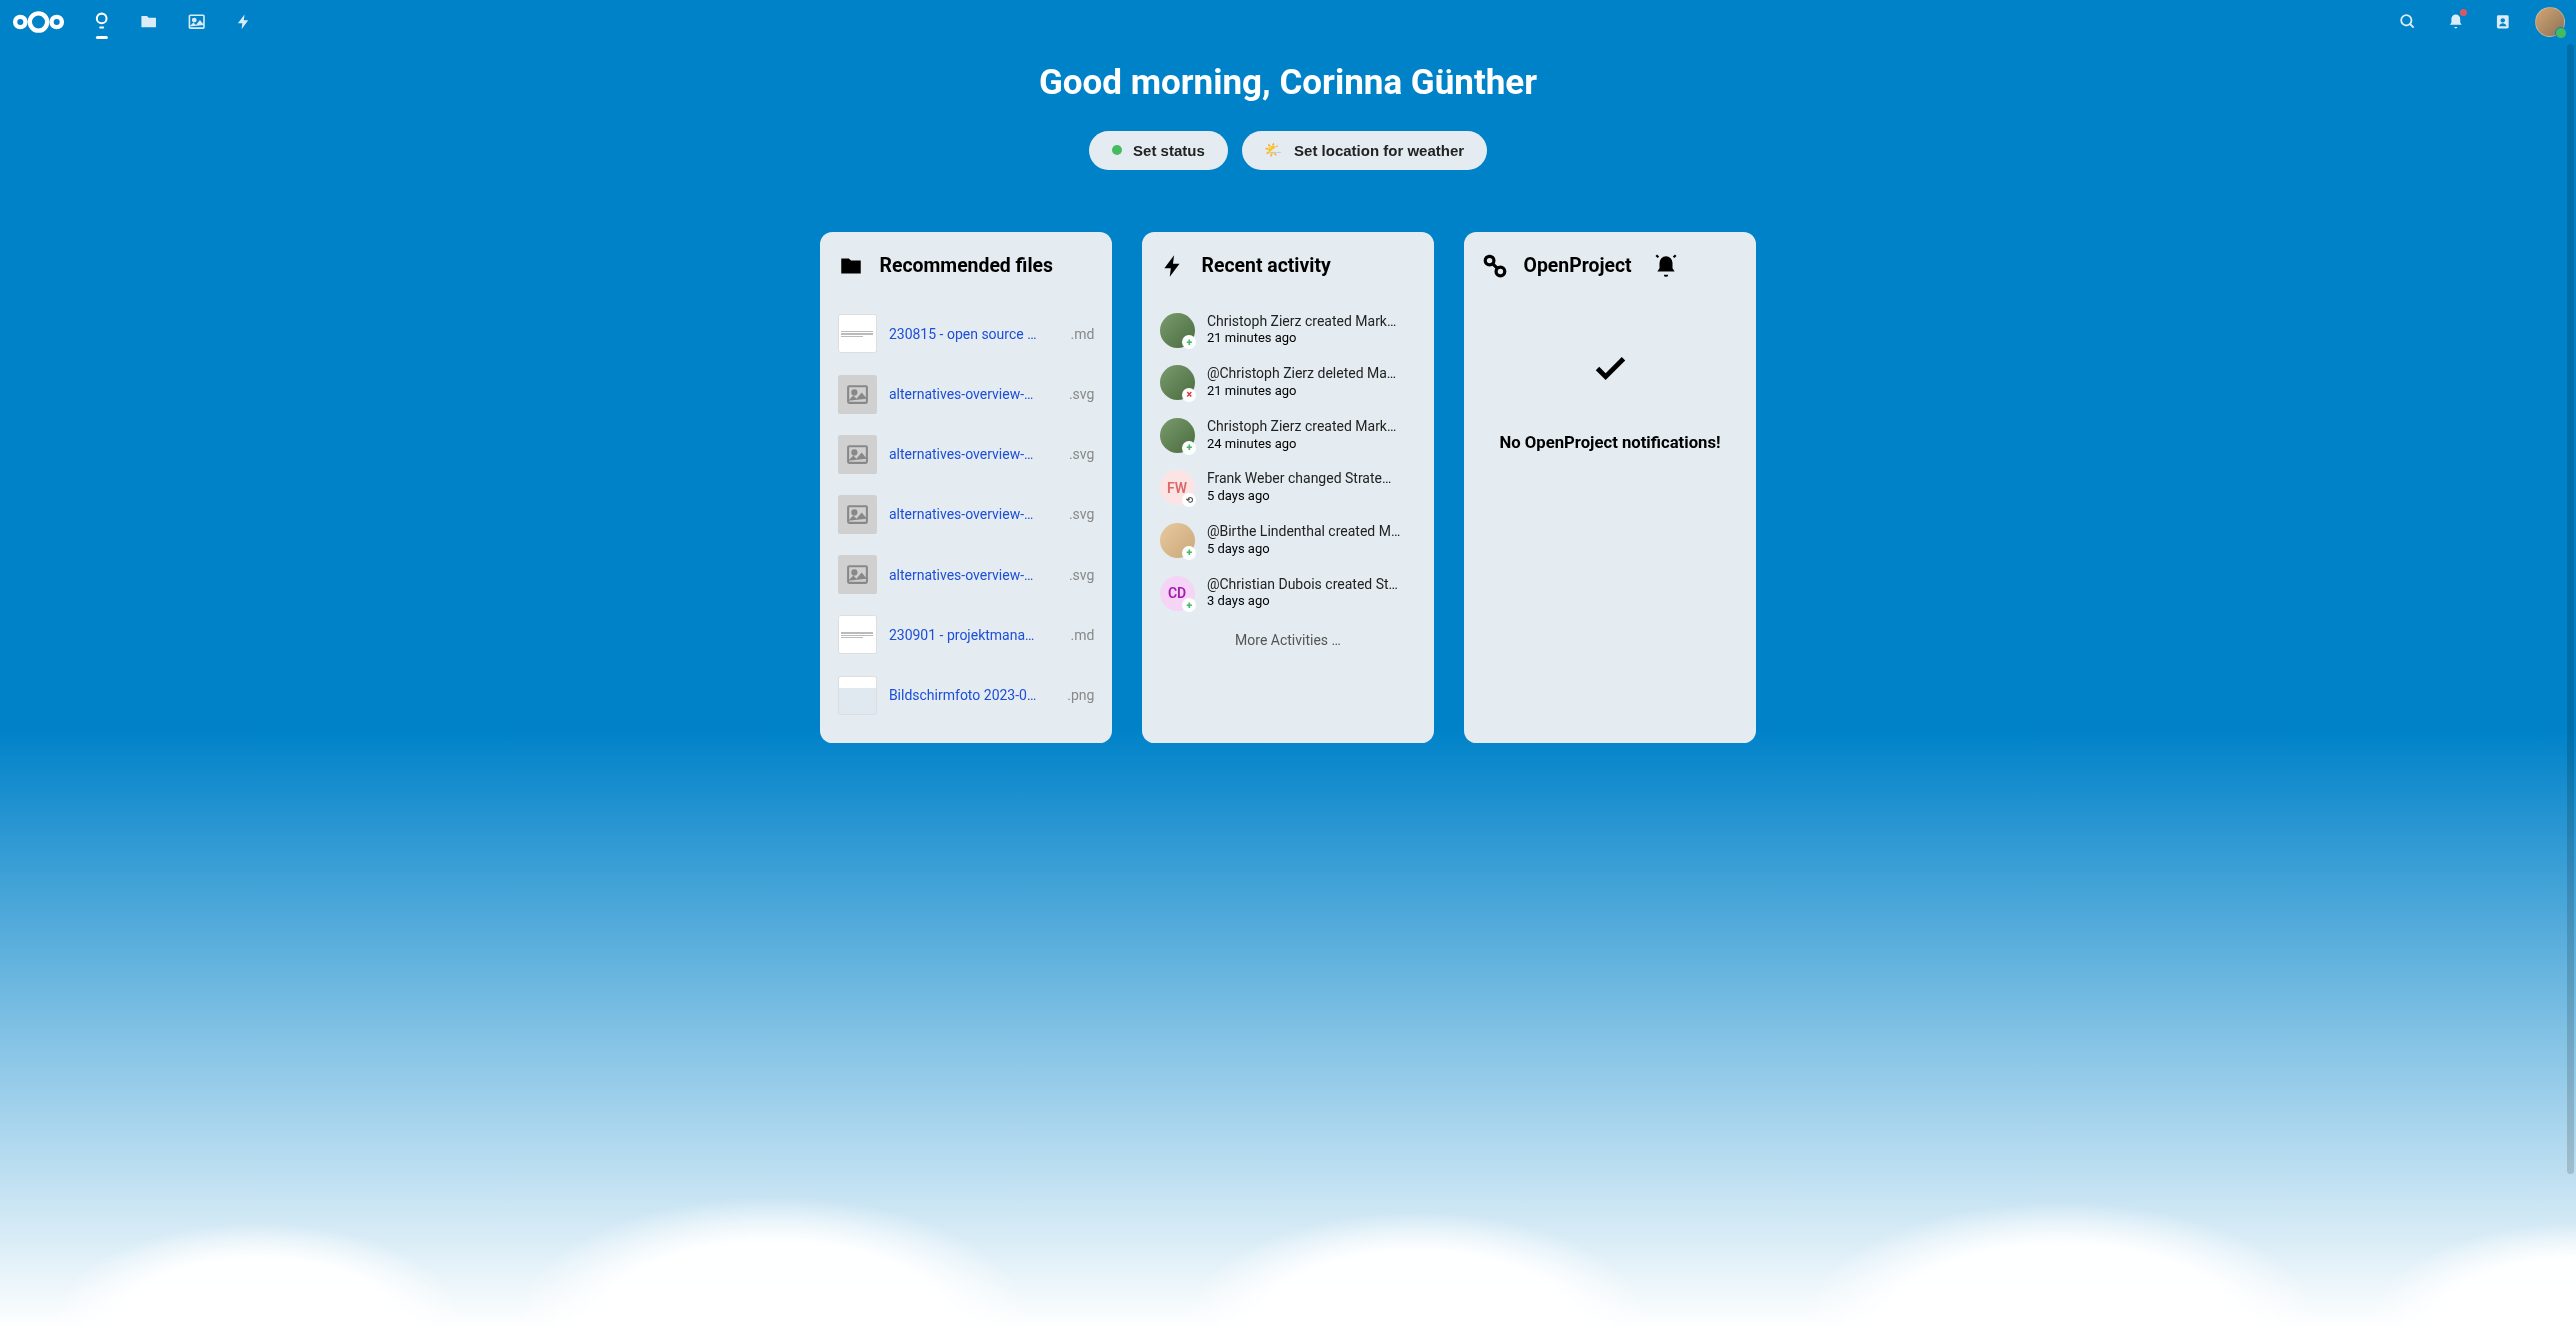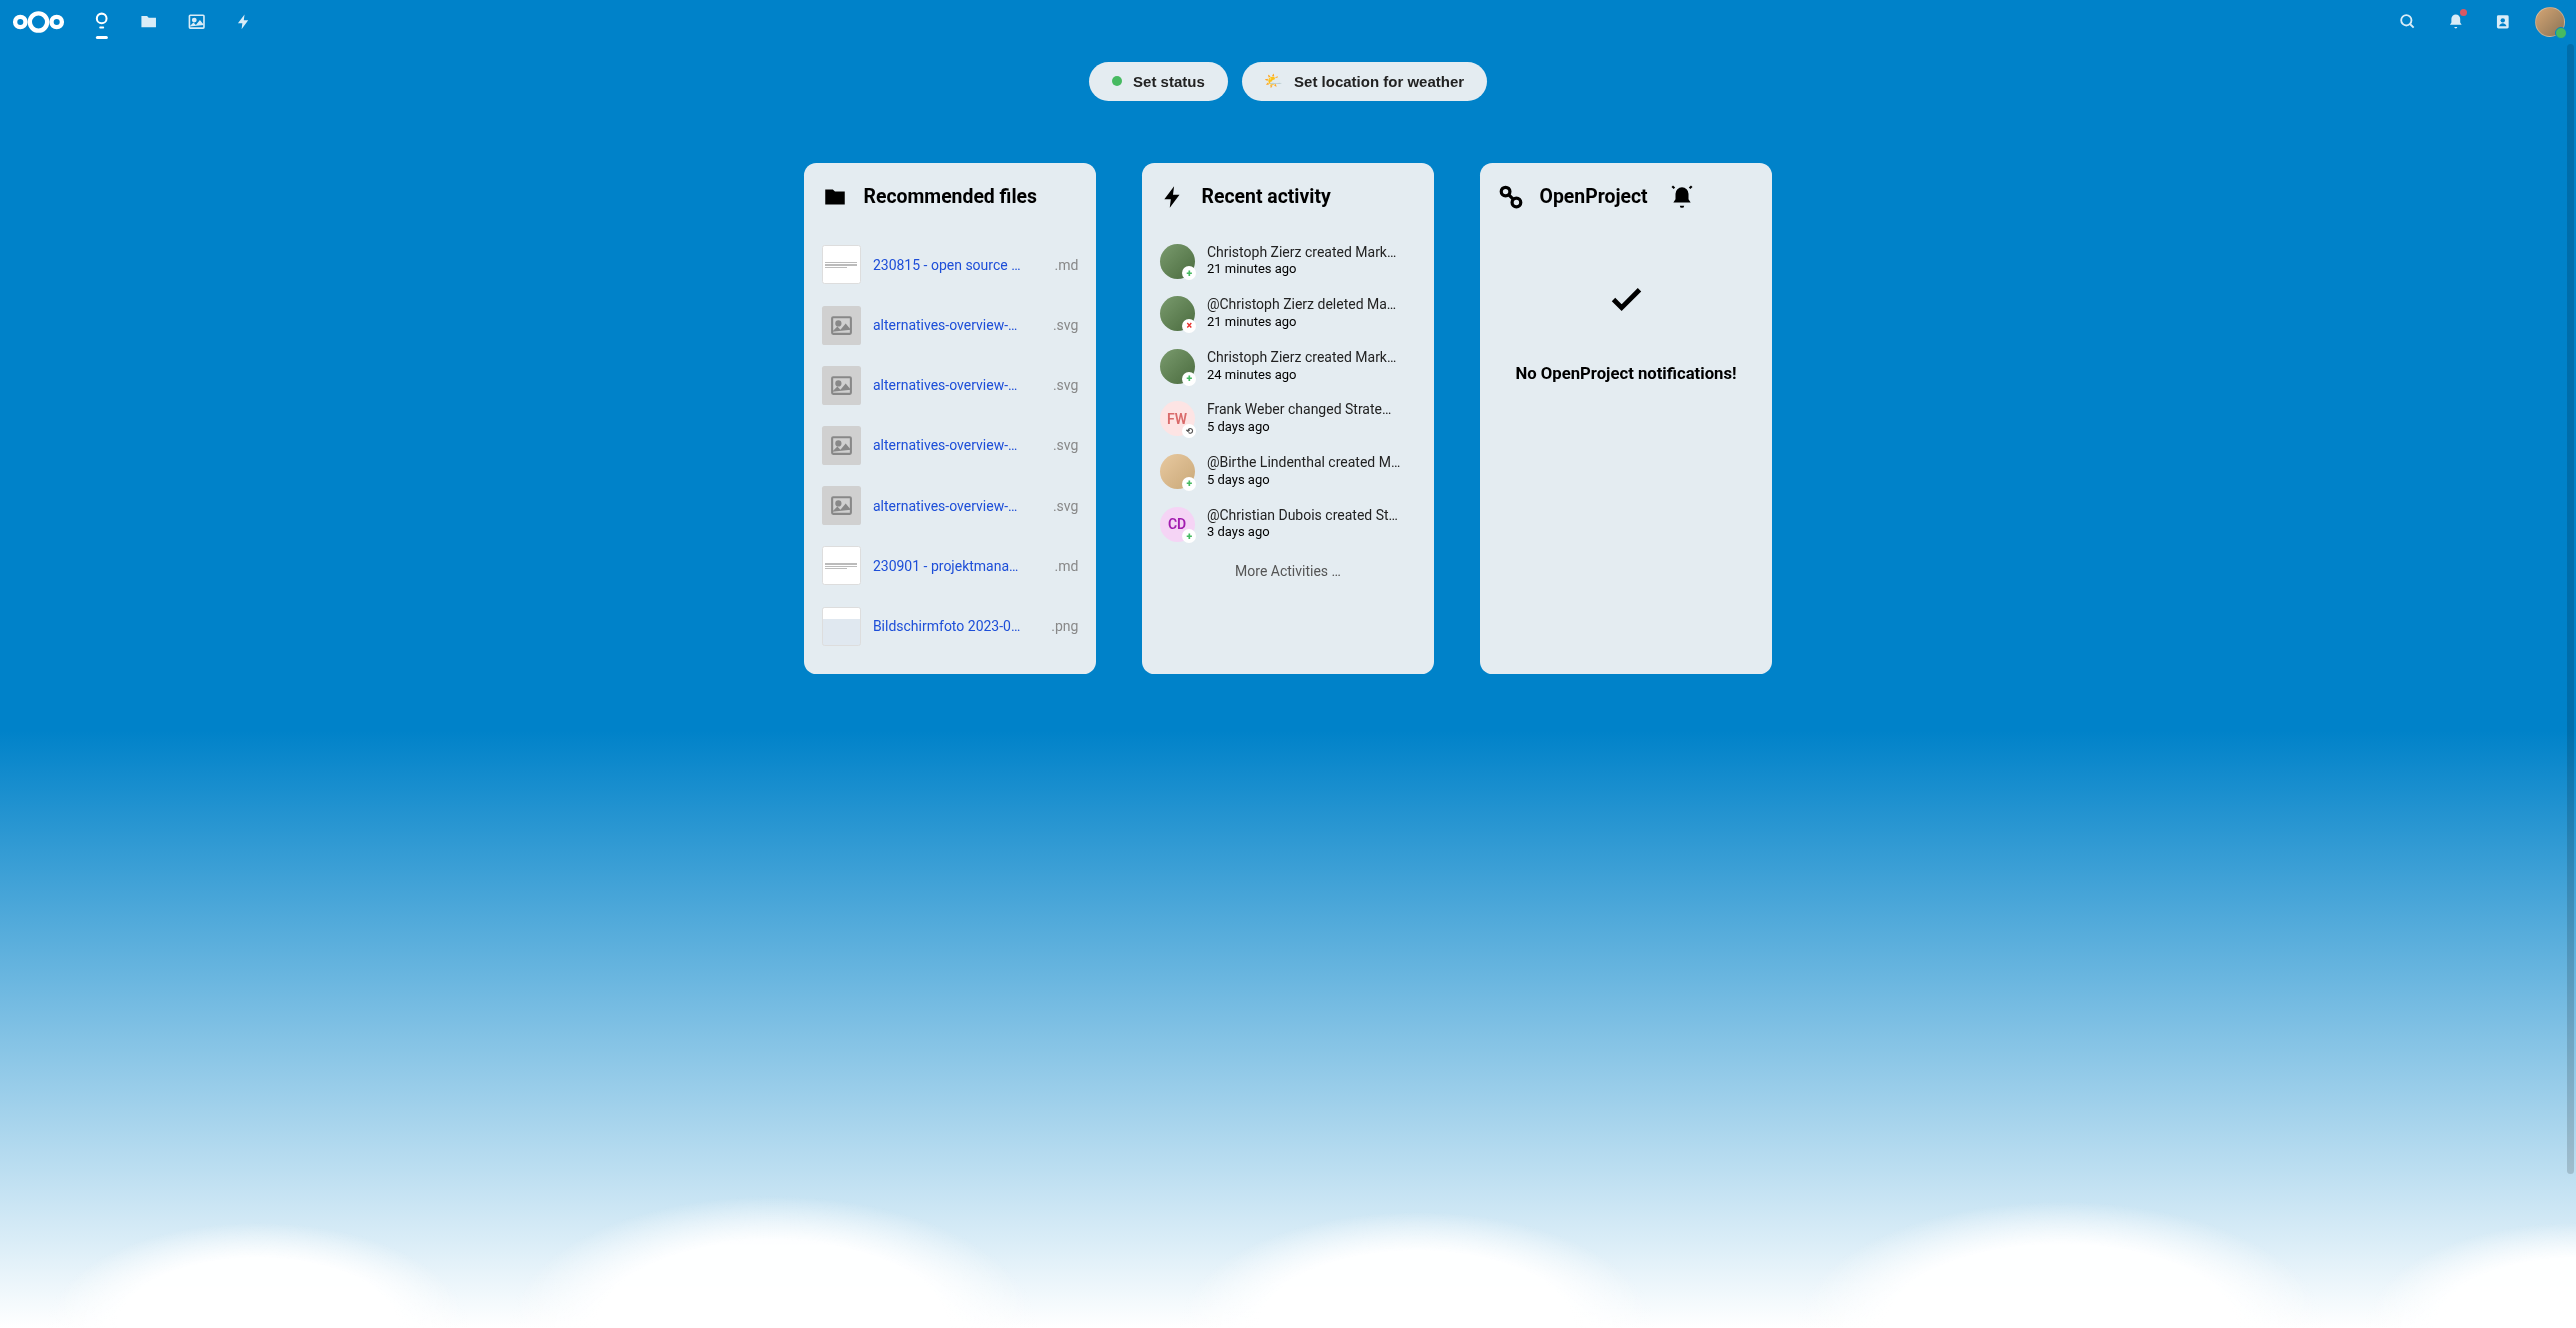--- a/index.html
+++ b/index.html
@@ -71,21 +71,21 @@
 .status-row { display: flex; justify-content: center; gap: 14px; margin-bottom: 62px; }
 .pill {
   background: #e4ecf1; color: #222;
   border-radius: 25px; padding: 10.6px 23px;
   font-size: 15px; font-weight: 600;
   display: flex; align-items: center; gap: 10.6px;
   cursor: pointer; border: none;
 }
 .pill .dot { width: 10.6px; height: 10.6px; background: #46ba61; border-radius: 50%; }
 .widgets {
-  display: flex; justify-content: center; gap: 46px;
+  display: flex; justify-content: center; gap: 30px;
   padding: 0 17.6px;
 }
 .card {
   width: 292px; background: #e4ecf1;
   border-radius: 12.3px; padding: 21px 17.6px 17.6px;
 }
 .card-header {
   display: flex; align-items: center; gap: 16px;
   margin-bottom: 25px;
 }
@@ -217,20 +217,21 @@
         </svg>
     </div>
     <div class="avatar-wrap">
       <div class="avatar"></div>
       <div class="avatar-status"></div>
     </div>
   </div>
 </div>
 
 <div class="main">
+  <h1 class="greeting">Good morning, Corinna Günther</h1>
 
   <div class="status-row">
     <button class="pill">
       <span class="dot"></span>
       <span>Set status</span>
     </button>
     <button class="pill">
       <span>🌤️</span>
       <span>Set location for weather</span>
     </button>

